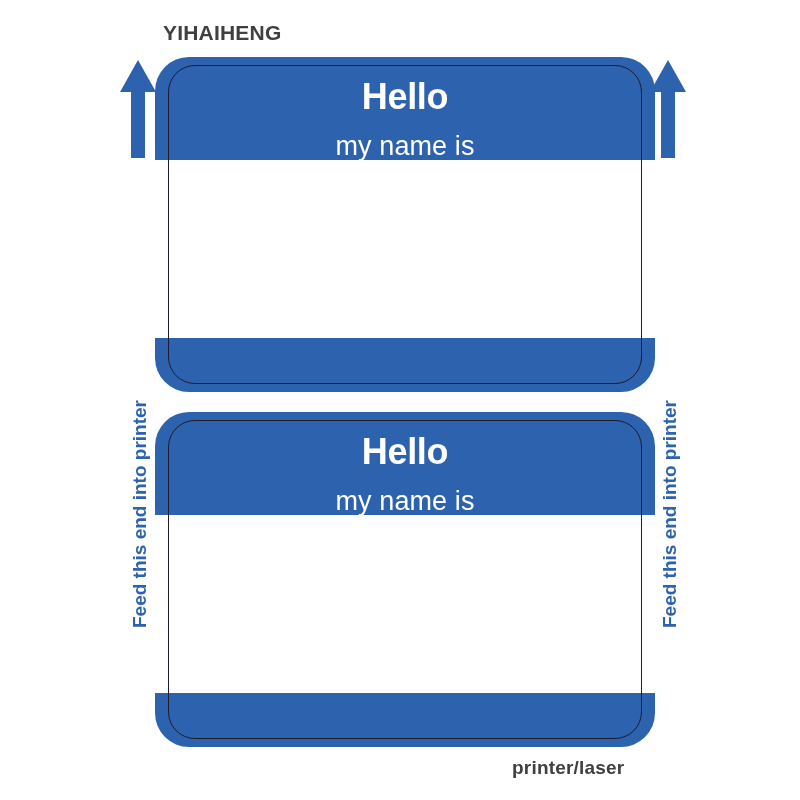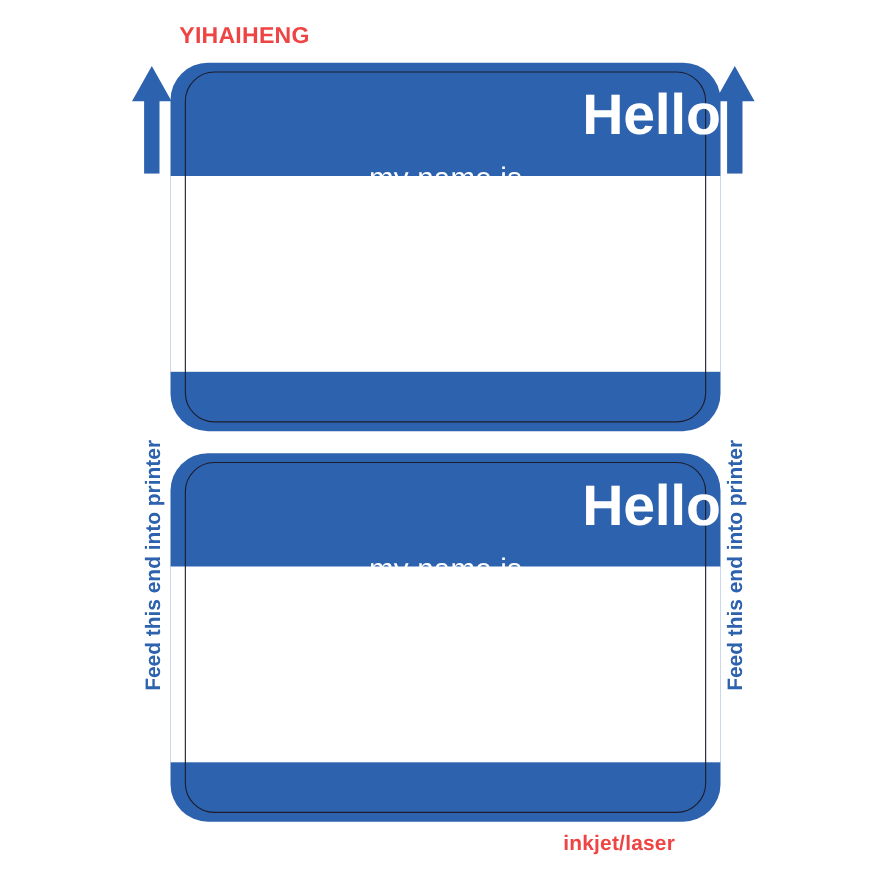--- a/index.html
+++ b/index.html
@@ -18,21 +18,21 @@
   #sheet {
     position: absolute;
     left: 0; top: 0;
     width: 800px;
     height: 800px;
   }
 
   
   .wordmark {
     position: absolute;
-    color: #ef4444;
+    color: #404040;
     font-weight: bold;
     letter-spacing: 0.2px;
     white-space: nowrap;
   }
   #brand-name {
     left: 163px;
     top: 21px;
     font-size: 21px;
   }
   #media-type {
@@ -128,25 +128,24 @@
   
   .badge-header {
     position: absolute;
     left: 0;
     top: 22px;
     width: 500px;
     text-align: center;
     color: #ffffff;
   }
   .badge-hello {
-    font-size: 52px;
+    font-size: 36px;
     font-weight: bold;
     line-height: 1.02;
     letter-spacing: -0.3px;
-    text-align: right;
   }
   .badge-subtitle {
     font-size: 27px;
     font-weight: normal;
     line-height: 1.15;
     margin-top: 15px;
     letter-spacing: 0.1px;
   }
 </style>
 </head>
@@ -183,15 +182,15 @@
   <div class="badge" id="badge-2">
     <div class="badge-plate"></div>
     <div class="badge-window"></div>
     <div class="badge-card"></div>
     <div class="badge-header">
       <div class="badge-hello">Hello</div>
       <div class="badge-subtitle">my name is</div>
     </div>
   </div>
 
-  <div class="wordmark" id="media-type">inkjet/laser</div>
+  <div class="wordmark" id="media-type">printer/laser</div>
 
 </div>
 
 </body></html>

